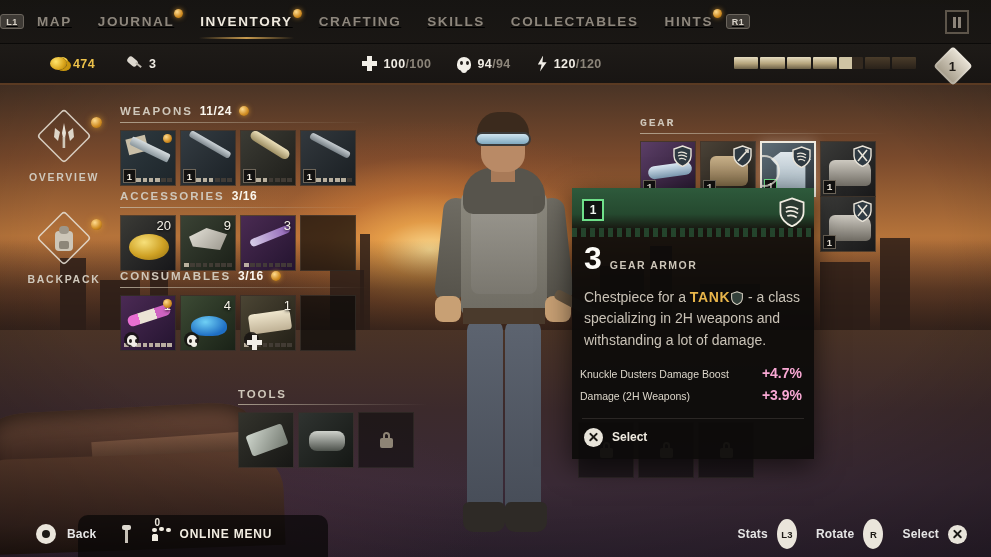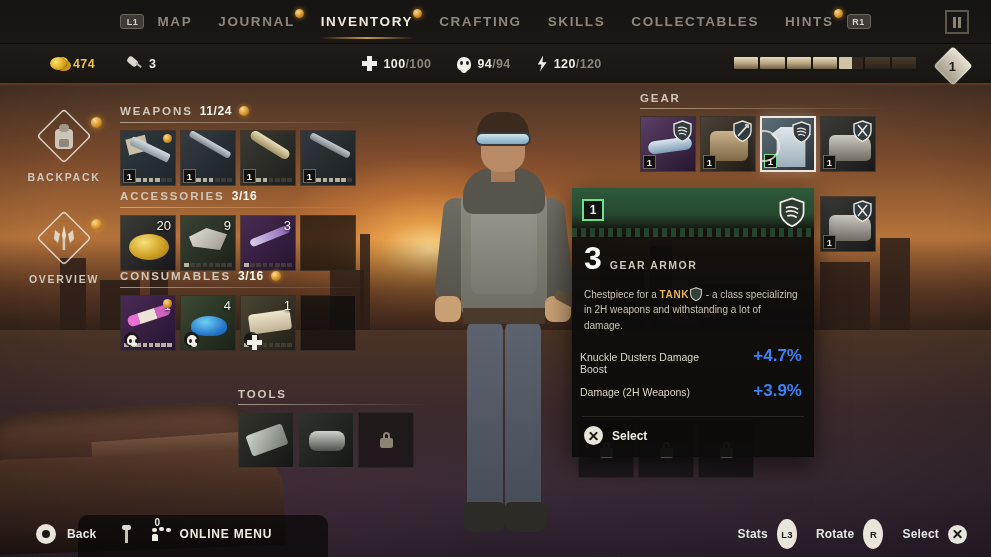--- a/index.html
+++ b/index.html
@@ -71,22 +71,23 @@
   .ch-legL { left:34px; top:210px; width:36px; height:190px; background:linear-gradient(180deg,#5d6470,#474d58); border-radius:10px 10px 6px 6px; }
   .ch-legR { left:72px; top:210px; width:36px; height:190px; background:linear-gradient(180deg,#5d6470,#474d58); border-radius:10px 10px 6px 6px; }
   .ch-bootL { left:30px; top:392px; width:42px; height:30px; background:#2e2a26; border-radius:6px 6px 10px 10px; }
   .ch-bootR { left:72px; top:392px; width:42px; height:30px; background:#2e2a26; border-radius:6px 6px 10px 10px; }
   .ch-weapon { left:118px; top:196px; width:76px; height:10px; background:linear-gradient(90deg,#6b5a45,#3b3028); border-radius:4px; transform:rotate(28deg); }
 
   
   .topbar {
     position:absolute; left:0; top:0; right:0; height:44px;
     background:linear-gradient(180deg,rgba(22,20,18,.97),rgba(26,23,20,.95));
-    display:flex; align-items:center; justify-content:center;
+    display:flex; align-items:center; justify-content:flex-start;
     border-bottom:1px solid rgba(0,0,0,.5);
+    text-decoration:underline;
   }
   .nav { display:flex; align-items:center; gap:0px; }
   .bumper {
     width:24px; height:15px; border-radius:3px;
     background:#3e3a35; border:1px solid #6b655d;
     color:#d8d2c8; font-size:9px; font-weight:bold; letter-spacing:.5px;
     display:flex; align-items:center; justify-content:center;
     font-family:"Liberation Sans",sans-serif;
   }
   .nav-item {
@@ -337,32 +338,32 @@
   }
   .tt-title { font-size:14.5px; font-weight:bold; color:#fbfaf5; letter-spacing:.2px; line-height:1.1; }
   .tt-sub { margin-top:2px; font-size:10px; font-weight:bold; letter-spacing:1.5px; color:#9fd6a8; text-transform:uppercase; }
   .tt-shield { position:absolute; right:9px; top:9px; width:26px; height:30px; }
 
   .tt-armor { padding:14px 12px 10px 12px; display:flex; align-items:baseline; gap:8px; }
   .tt-armor .num { font-size:32px; font-weight:bold; color:#fdfcf8; line-height:.9; }
   .tt-armor .lab { font-size:10.5px; font-weight:bold; letter-spacing:1.5px; color:#cdc6b9; text-transform:uppercase; }
 
   .tt-desc {
-    padding:4px 12px 0 12px; font-size:10px; line-height:1.55;
+    padding:4px 12px 0 12px; font-size:14px; line-height:1.55;
     color:#c9c2b6;
   }
   .tt-desc .tank { color:#e8b54a; font-weight:bold; letter-spacing:.6px; }
   .tt-desc .inl-shield { display:inline-block; width:12px; height:14px; vertical-align:-3px; margin:0 1px; }
 
   .tt-stats { padding:10px 12px 2px 8px; }
   .tt-row {
     display:flex; justify-content:space-between; align-items:baseline;
     font-size:10.5px; color:#ddd7cb; padding:3px 0;
   }
-  .tt-row .v { font-size:17px; font-weight:bold; color:#3b82f6;margin-left:28px; }
+  .tt-row .v { font-size:14px; font-weight:bold; color:#f9a8d4;margin-left:28px; }
 
   .tt-sep { height:1px; margin:10px 10px 0 10px; background:rgba(190,182,166,.16); }
   .tt-select { display:flex; align-items:center; gap:9px; padding:9px 12px 12px 12px; }
   .btn-x {
     width:19px; height:19px; border-radius:50%;
     background:#e8e4da; display:flex; align-items:center; justify-content:center;
     position:relative;
   }
   .btn-x::before,.btn-x::after {
     content:""; position:absolute; width:11px; height:2.2px; background:#1b1916; border-radius:1px;
@@ -525,41 +526,41 @@
     <div class="lvl-diamond">
       <span>1</span>
     </div>
   </div>
 
   <div class="sidebar">
     <div class="side-item">
       <div class="side-diamond">
         <div class="dshape"></div>
         <svg width="34" height="34" viewBox="0 0 34 34">
-          <rect x="8" y="10" width="18" height="20" rx="4" fill="#cdc6b8"></rect>
-          <rect x="12" y="5" width="10" height="8" rx="4" fill="#9e978a"></rect>
-          <rect x="12" y="20" width="10" height="8" rx="2" fill="#8d8679"></rect>
-        </svg>
-      </div>
-      <div class="side-label">BACKPACK</div>
-      <span class="side-badge"></span>
-    </div>
-    <div class="side-item">
-      <div class="side-diamond">
-        <div class="dshape"></div>
-        <svg width="34" height="34" viewBox="0 0 34 34">
           <path d="M17 4 L19 14 L17 24 L15 14 Z" fill="#e6e0d3"></path>
           <path d="M8 9 L13 13 L11 22 L7 18 Z" fill="#ddd6c8"></path>
           <path d="M26 9 L21 13 L23 22 L27 18 Z" fill="#ddd6c8"></path>
           <rect x="15.6" y="18" width="2.6" height="11" fill="#cfc7b7"></rect>
         </svg>
       </div>
       <div class="side-label">OVERVIEW</div>
       <span class="side-badge"></span>
     </div>
+    <div class="side-item">
+      <div class="side-diamond">
+        <div class="dshape"></div>
+        <svg width="34" height="34" viewBox="0 0 34 34">
+          <rect x="8" y="10" width="18" height="20" rx="4" fill="#cdc6b8"></rect>
+          <rect x="12" y="5" width="10" height="8" rx="4" fill="#9e978a"></rect>
+          <rect x="12" y="20" width="10" height="8" rx="2" fill="#8d8679"></rect>
+        </svg>
+      </div>
+      <div class="side-label">BACKPACK</div>
+      <span class="side-badge"></span>
+    </div>
   </div>
 
   <div class="section" style="left:120px; top:104px; width:248px;">
     <div class="sec-head">
       <span>WEAPONS</span>
       <span class="cnt">11/24</span>
       <span class="sec-badge"></span>
     </div>
     <div class="sec-rule"></div>
     <div class="grid">
@@ -734,21 +735,21 @@
       </div>
       <div class="lockslot">
         <span class="lock-g">
             <span class="sh"></span>
             <span class="body"></span>
           </span>
       </div>
     </div>
   </div>
 
-  <div class="section" style="left:640px; top:92px; width:248px;">
+  <div class="section" style="left:640px; top:116px; width:248px;font-family:Liberation Mono, monospace;">
     <div class="sec-head">
       <span>GEAR</span>
     </div>
     <div class="sec-rule"></div>
     <div class="grid">
       <div class="slot">
         <div class="art a-glasses"></div>
         <span class="gshield">
           <svg width="19" height="22" viewBox="0 0 19 22">
               <path d="M9.5 1 L18 4 V11 C18 16 13.5 20 9.5 21.5 C5.5 20 1 16 1 11 V4 Z" fill="#2f3a42" stroke="#e8e3d8" stroke-width="1.4"></path>

